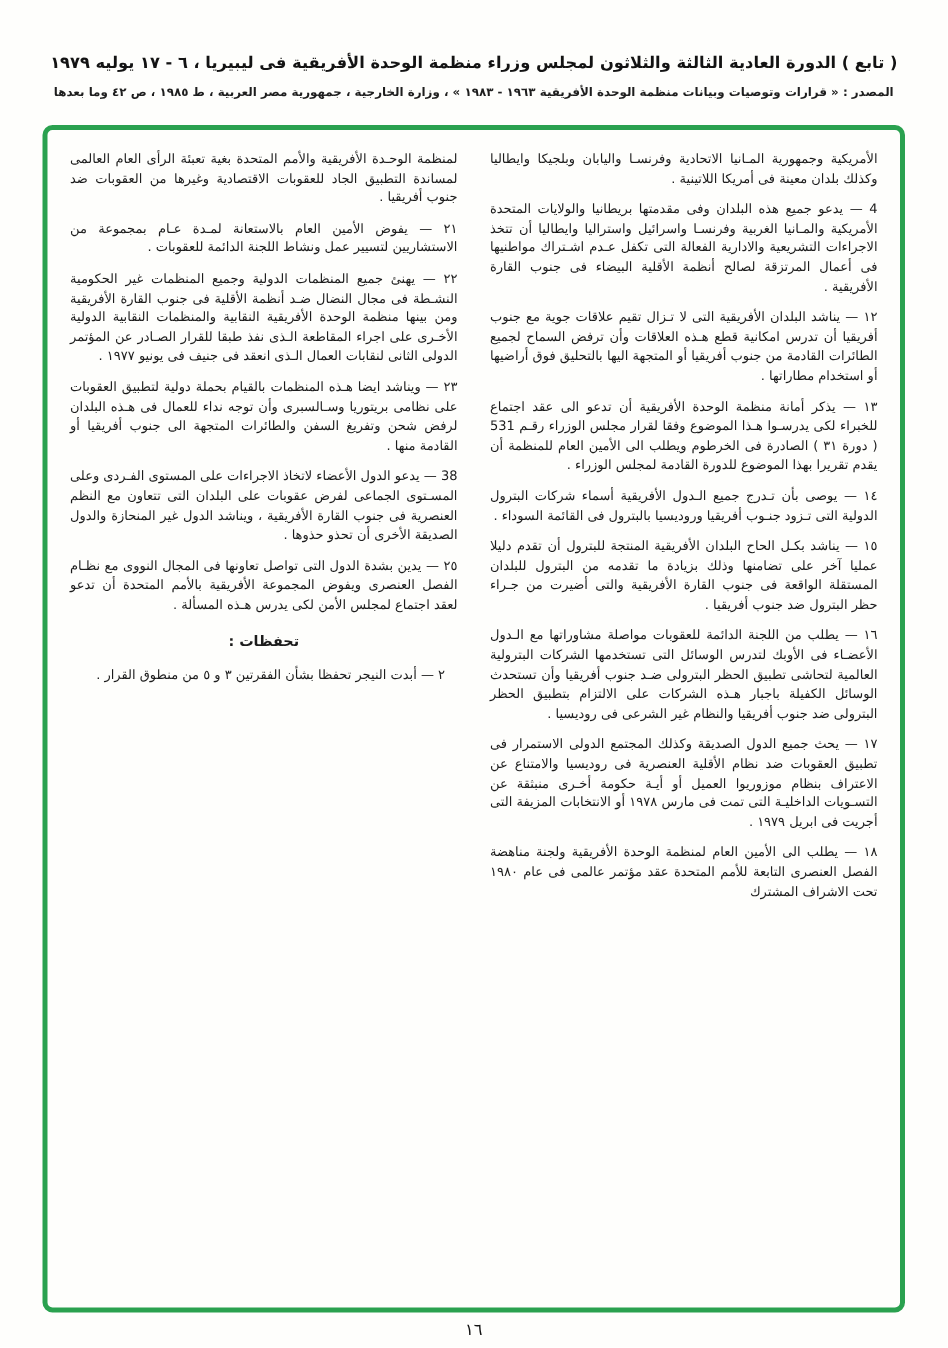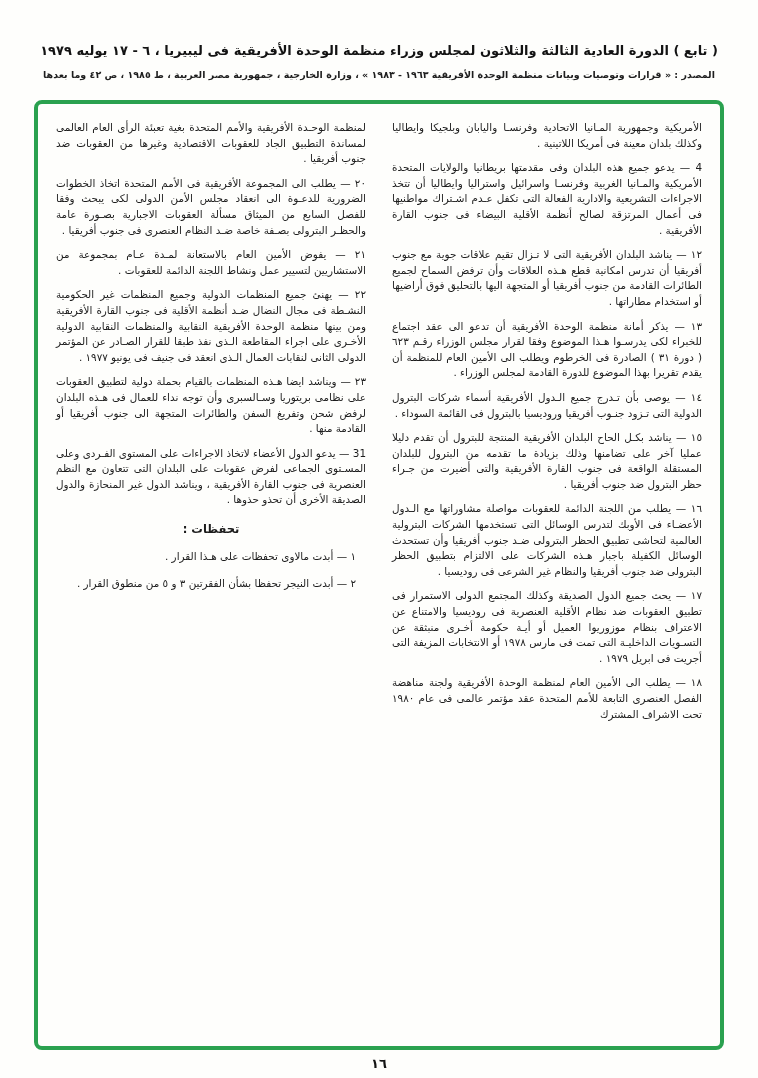--- a/index.html
+++ b/index.html
@@ -80,58 +80,57 @@
   }
   .footer {
     position: absolute;
     bottom: 6px;
     left: 0;
     right: 0;
     text-align: center;
   }
   .page-number {
     font-size: 13px;
-    font-weight: bold;
+    font-weight: normal;
     color: #141414;
     letter-spacing: 2px;
   }
 </style>
 </head>
 <body>
 
 <div class="page">
 
   <div class="header">
     <div class="header-title">( تابع ) الدورة العادية الثالثة والثلاثون لمجلس وزراء منظمة الوحدة الأفريقية فى ليبيريا ، ٦ - ١٧ يوليه ١٩٧٩</div>
     <div class="header-source">المصدر : « قرارات وتوصيات وبيانات منظمة الوحدة الأفريقية ١٩٦٣ - ١٩٨٣ » ، وزارة الخارجية ، جمهورية مصر العربية ، ط ١٩٨٥ ، ص ٤٢ وما بعدها</div>
   </div>
 
   <div class="frame">
 
     <div class="col">
       <p>الأمريكية وجمهورية المـانيا الاتحادية وفرنسـا واليابان وبلجيكا وايطاليا وكذلك بلدان معينة فى أمريكا اللاتينية .</p>
       <p>4 — يدعو جميع هذه البلدان وفى مقدمتها بريطانيا والولايات المتحدة الأمريكية والمـانيا الغربية وفرنسـا واسرائيل واستراليا وايطاليا أن تتخذ الاجراءات التشريعية والادارية الفعالة التى تكفل عـدم اشـتراك مواطنيها فى أعمال المرتزقة لصالح أنظمة الأقلية البيضاء فى جنوب القارة الأفريقية .</p>
       <p>١٢ — يناشد البلدان الأفريقية التى لا تـزال تقيم علاقات جوية مع جنوب أفريقيا أن تدرس امكانية قطع هـذه العلاقات وأن ترفض السماح لجميع الطائرات القادمة من جنوب أفريقيا أو المتجهة اليها بالتحليق فوق أراضيها أو استخدام مطاراتها .</p>
-      <p>١٣ — يذكر أمانة منظمة الوحدة الأفريقية أن تدعو الى عقد اجتماع للخبراء لكى يدرسـوا هـذا الموضوع وفقا لقرار مجلس الوزراء رقـم ٦٢٣ ( دورة ٣١ ) الصادرة فى الخرطوم ويطلب الى الأمين العام للمنظمة أن يقدم تقريرا بهذا الموضوع للدورة القادمة لمجلس الوزراء .</p>
+      <p>١٣ — يذكر أمانة منظمة الوحدة الأفريقية أن تدعو الى عقد اجتماع للخبراء لكى يدرسـوا هـذا الموضوع وفقا لقرار مجلس الوزراء رقـم 531 ( دورة ٣١ ) الصادرة فى الخرطوم ويطلب الى الأمين العام للمنظمة أن يقدم تقريرا بهذا الموضوع للدورة القادمة لمجلس الوزراء .</p>
       <p>١٤ — يوصى بأن تـدرج جميع الـدول الأفريقية أسماء شركات البترول الدولية التى تـزود جنـوب أفريقيا وروديسيا بالبترول فى القائمة السوداء .</p>
       <p>١٥ — يناشد بكـل الحاح البلدان الأفريقية المنتجة للبترول أن تقدم دليلا عمليا آخر على تضامنها وذلك بزيادة ما تقدمه من البترول للبلدان المستقلة الواقعة فى جنوب القارة الأفريقية والتى أضيرت من جـراء حظر البترول ضد جنوب أفريقيا .</p>
       <p>١٦ — يطلب من اللجنة الدائمة للعقوبات مواصلة مشاوراتها مع الـدول الأعضـاء فى الأوبك لتدرس الوسائل التى تستخدمها الشركات البترولية العالمية لتحاشى تطبيق الحظر البترولى ضـد جنوب أفريقيا وأن تستحدث الوسائل الكفيلة باجبار هـذه الشركات على الالتزام بتطبيق الحظر البترولى ضد جنوب أفريقيا والنظام غير الشرعى فى روديسيا .</p>
       <p>١٧ — يحث جميع الدول الصديقة وكذلك المجتمع الدولى الاستمرار فى تطبيق العقوبات ضد نظام الأقلية العنصرية فى روديسيا والامتناع عن الاعتراف بنظام موزوريوا العميل أو أيـة حكومة أخـرى منبثقة عن التسـويات الداخليـة التى تمت فى مارس ١٩٧٨ أو الانتخابات المزيفة التى أجريت فى ابريل ١٩٧٩ .</p>
       <p>١٨ — يطلب الى الأمين العام لمنظمة الوحدة الأفريقية ولجنة مناهضة الفصل العنصرى التابعة للأمم المتحدة عقد مؤتمر عالمى فى عام ١٩٨٠ تحت الاشراف المشترك</p>
     </div>
 
     <div class="col">
       <p>لمنظمة الوحـدة الأفريقية والأمم المتحدة بغية تعبئة الرأى العام العالمى لمساندة التطبيق الجاد للعقوبات الاقتصادية وغيرها من العقوبات ضد جنوب أفريقيا .</p>
-      <p>٢٠ — يطلب الى المجموعة الأفريقية فى الأمم المتحدة اتخاذ الخطوات الضرورية للدعـوة الى انعقاد مجلس الأمن الدولى لكى يبحث وفقا للفصل السابع من الميثاق مسألة العقوبات الاجبارية بصـورة عامة والحظـر البترولى بصـفة خاصة ضـد النظام العنصرى فى جنوب أفريقيا .</p>
       <p>٢١ — يفوض الأمين العام بالاستعانة لمـدة عـام بمجموعة من الاستشاريين لتسيير عمل ونشاط اللجنة الدائمة للعقوبات .</p>
       <p>٢٢ — يهنئ جميع المنظمات الدولية وجميع المنظمات غير الحكومية النشـطة فى مجال النضال ضـد أنظمة الأقلية فى جنوب القارة الأفريقية ومن بينها منظمة الوحدة الأفريقية النقابية والمنظمات النقابية الدولية الأخـرى على اجراء المقاطعة الـذى نفذ طبقا للقرار الصـادر عن المؤتمر الدولى الثانى لنقابات العمال الـذى انعقد فى جنيف فى يونيو ١٩٧٧ .</p>
       <p>٢٣ — ويناشد ايضا هـذه المنظمات بالقيام بحملة دولية لتطبيق العقوبات على نظامى بريتوريا وسـالسبرى وأن توجه نداء للعمال فى هـذه البلدان لرفض شحن وتفريغ السفن والطائرات المتجهة الى جنوب أفريقيا أو القادمة منها .</p>
-      <p>31 — يدعو الدول الأعضاء لاتخاذ الاجراءات على المستوى الفـردى وعلى المسـتوى الجماعى لفرض عقوبات على البلدان التى تتعاون مع النظم العنصرية فى جنوب القارة الأفريقية ، ويناشد الدول غير المنحازة والدول الصديقة الأخرى أن تحذو حذوها .</p>
+      <p>38 — يدعو الدول الأعضاء لاتخاذ الاجراءات على المستوى الفـردى وعلى المسـتوى الجماعى لفرض عقوبات على البلدان التى تتعاون مع النظم العنصرية فى جنوب القارة الأفريقية ، ويناشد الدول غير المنحازة والدول الصديقة الأخرى أن تحذو حذوها .</p>
+      <p>٢٥ — يدين بشدة الدول التى تواصل تعاونها فى المجال النووى مع نظـام الفصل العنصرى ويفوض المجموعة الأفريقية بالأمم المتحدة أن تدعو لعقد اجتماع لمجلس الأمن لكى يدرس هـذه المسألة .</p>
       <p class="reservations-heading">تحفظات :</p>
-      <p class="reservation-item">١ — أبدت مالاوى تحفظات على هـذا القرار .</p>
       <p class="reservation-item">٢ — أبدت النيجر تحفظا بشأن الفقرتين ٣ و ٥ من منطوق القرار .</p>
     </div>
 
   </div>
 
   <div class="footer">
     <span class="page-number">١٦</span>
   </div>
 
 </div>

